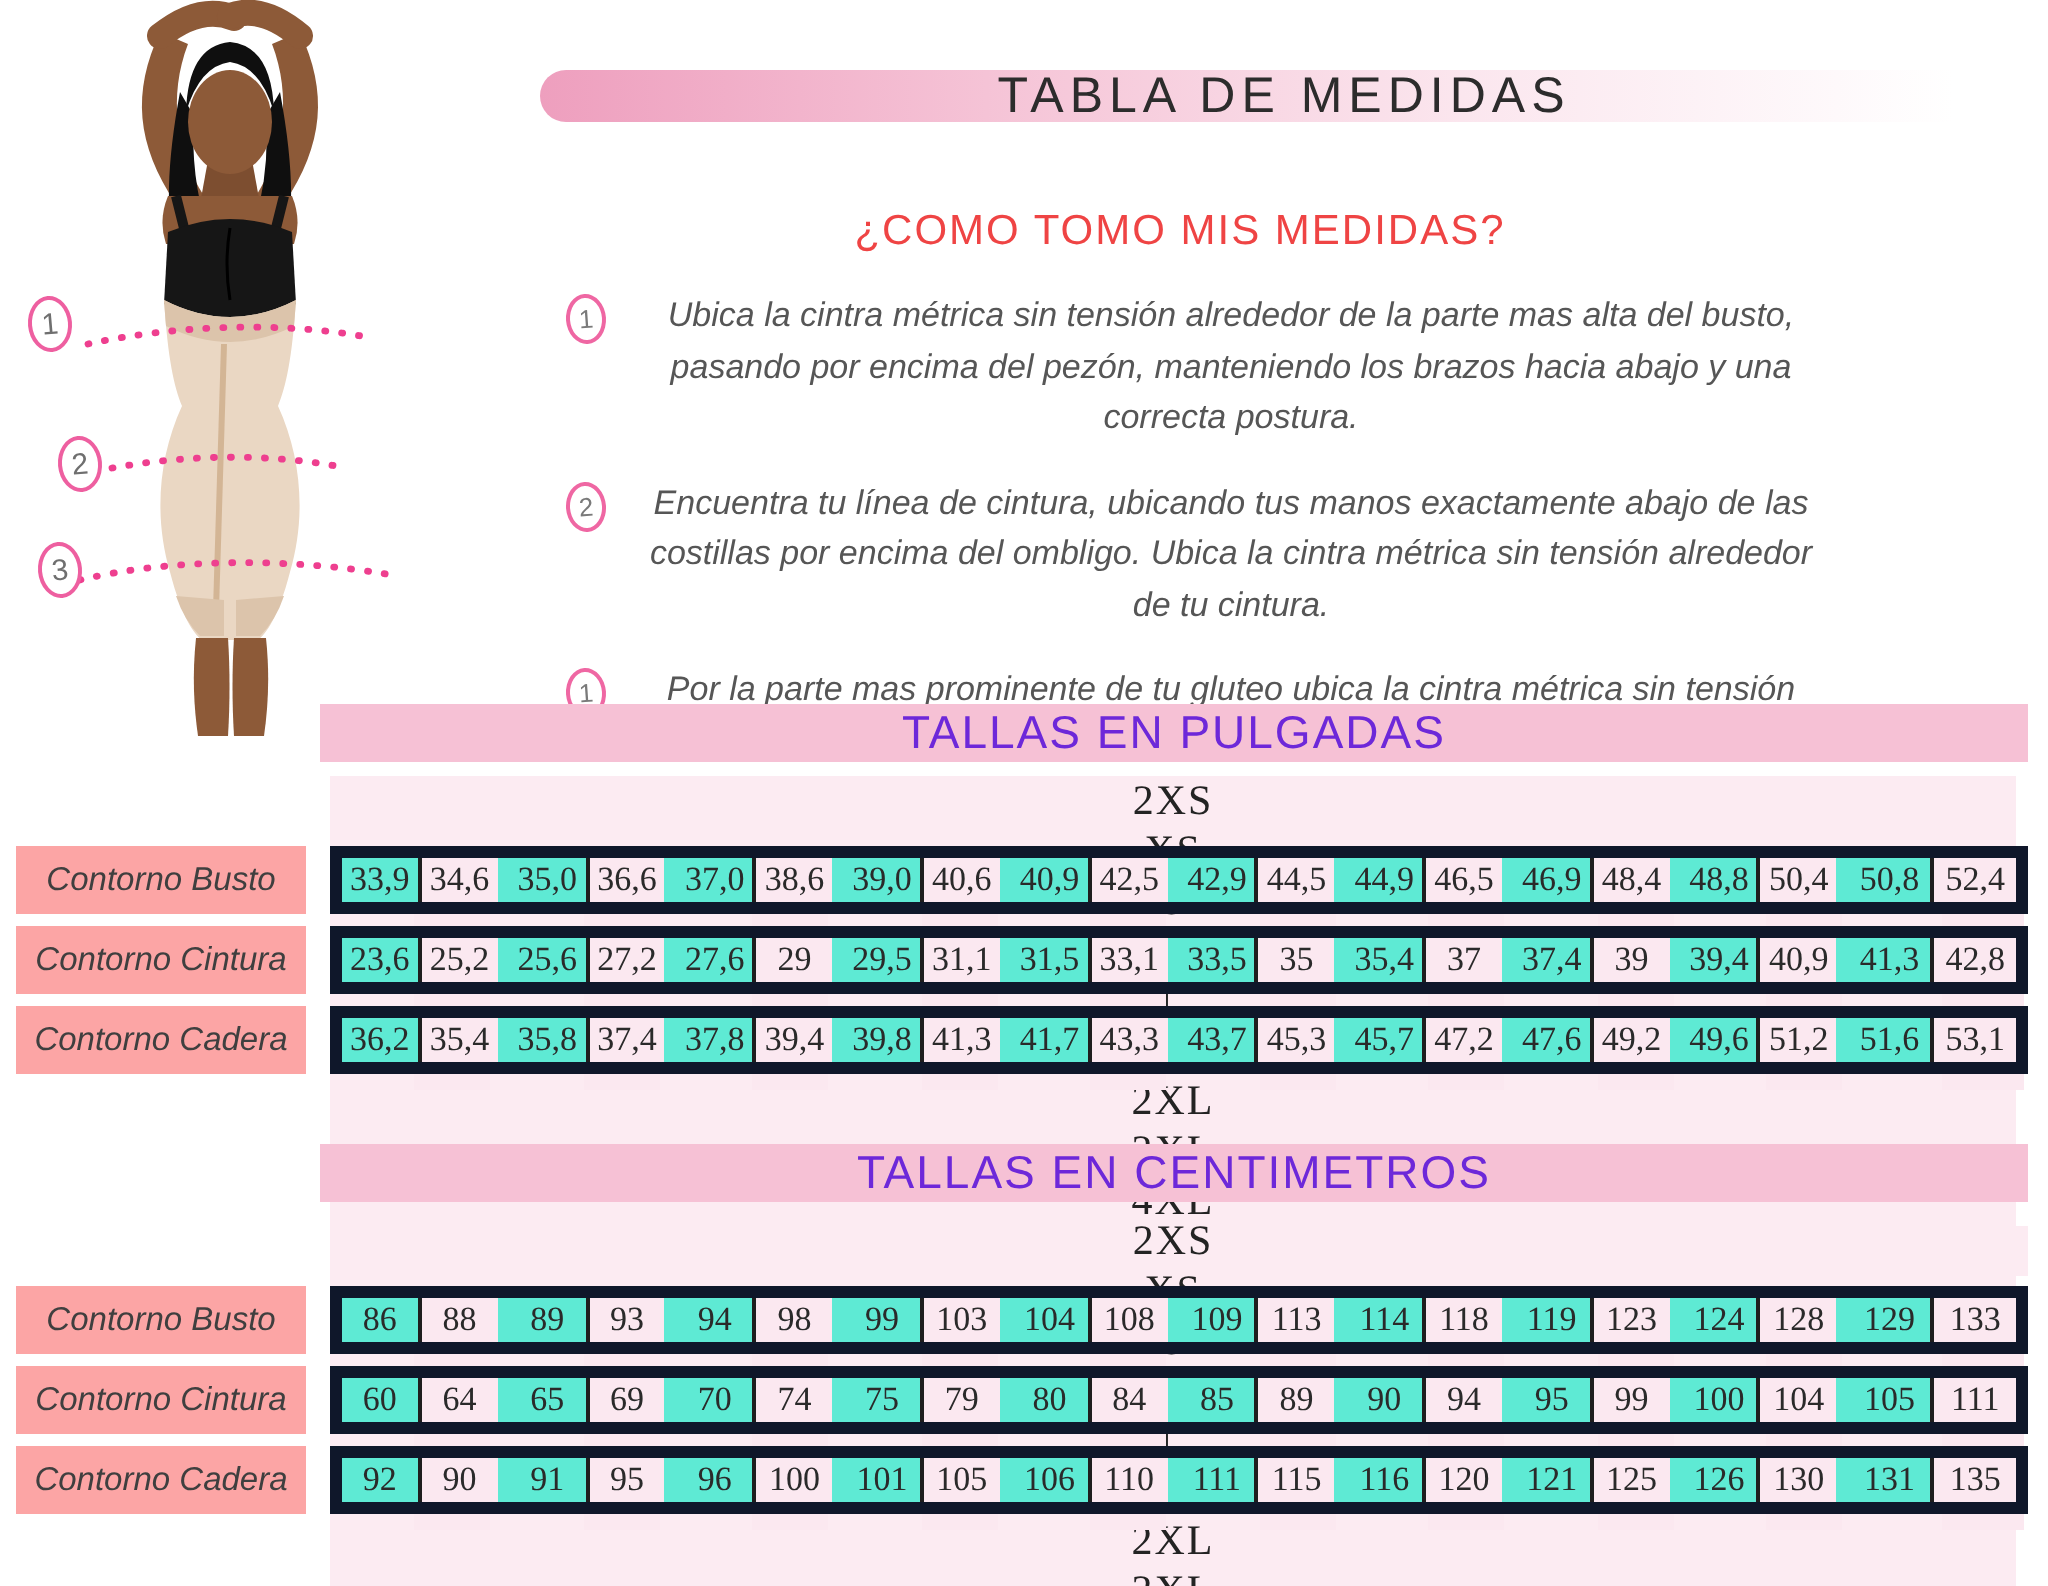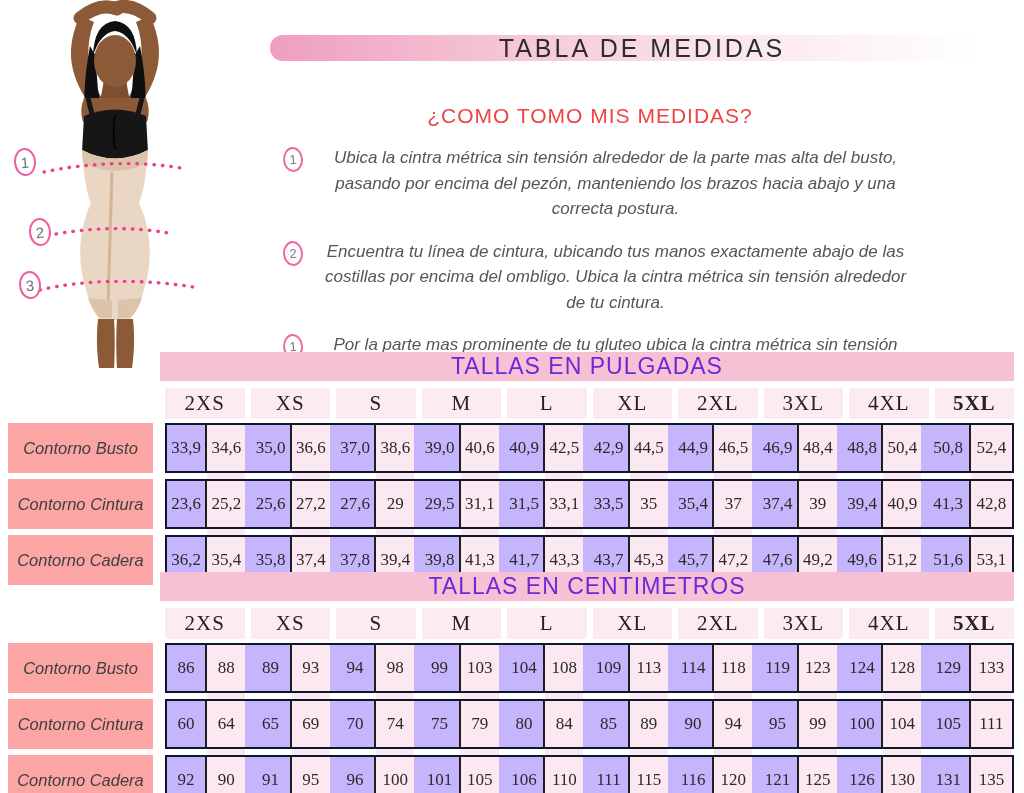--- a/index.html
+++ b/index.html
@@ -54,36 +54,36 @@
   }
 
   
   .size-table { position:absolute; left:8px; width:1006px; }
   .t0 { top:352px; } .t1 { top:572px; }
   .tbanner {
     margin-left:152px; height:29px; background:#f6c1d5;
     display:flex; align-items:center; justify-content:center;
   }
   .tbanner-text { font-size:23px; letter-spacing:1px; color:#6d28d9; }
-  .hdr-row { display:flex; margin-left:157px; margin-top:7px; margin-bottom:4px; height:31px; }
+  .hdr-row { display:flex; margin-left:157px; margin-top:7px; margin-bottom:4px; height:31px;flex-direction:column; }
   .hdr-cell {
     flex:1; background:#fcebf2; margin-right:6px;
     display:flex; align-items:center; justify-content:center;
     font-family:"Liberation Serif", serif; font-size:21px; letter-spacing:1px; color:#232323;
   }
   .hdr-cell:last-child { margin-right:0;font-weight:bold; }
   .data-row { display:flex; }
   .row-label {
     width:145px; margin-right:12px; background:#fca5a5;
     display:flex; align-items:center; justify-content:center;
     font-style:italic; font-size:16.5px; color:#3f3f3f;
   }
   .row-strip {
-    flex:1; display:flex; height:50px;
-    border:2px solid #0f172a; background:#c4b5fd;
+    flex:1; display:flex; height:34px;
+    border:6px solid #0f172a; background:#5eead4;
   }
   .pair { flex:1; display:flex; }
   .cellv {
     display:flex; align-items:center; justify-content:center;
     font-family:"Liberation Serif", serif; font-size:17px; color:#2a2a2a;
     white-space:nowrap;
   }
   .c1 { flex:19; }
   .vdiv { width:2px; background:#1e1e1e; }
   .c2 { flex:19; background:#fbe8f0; }

